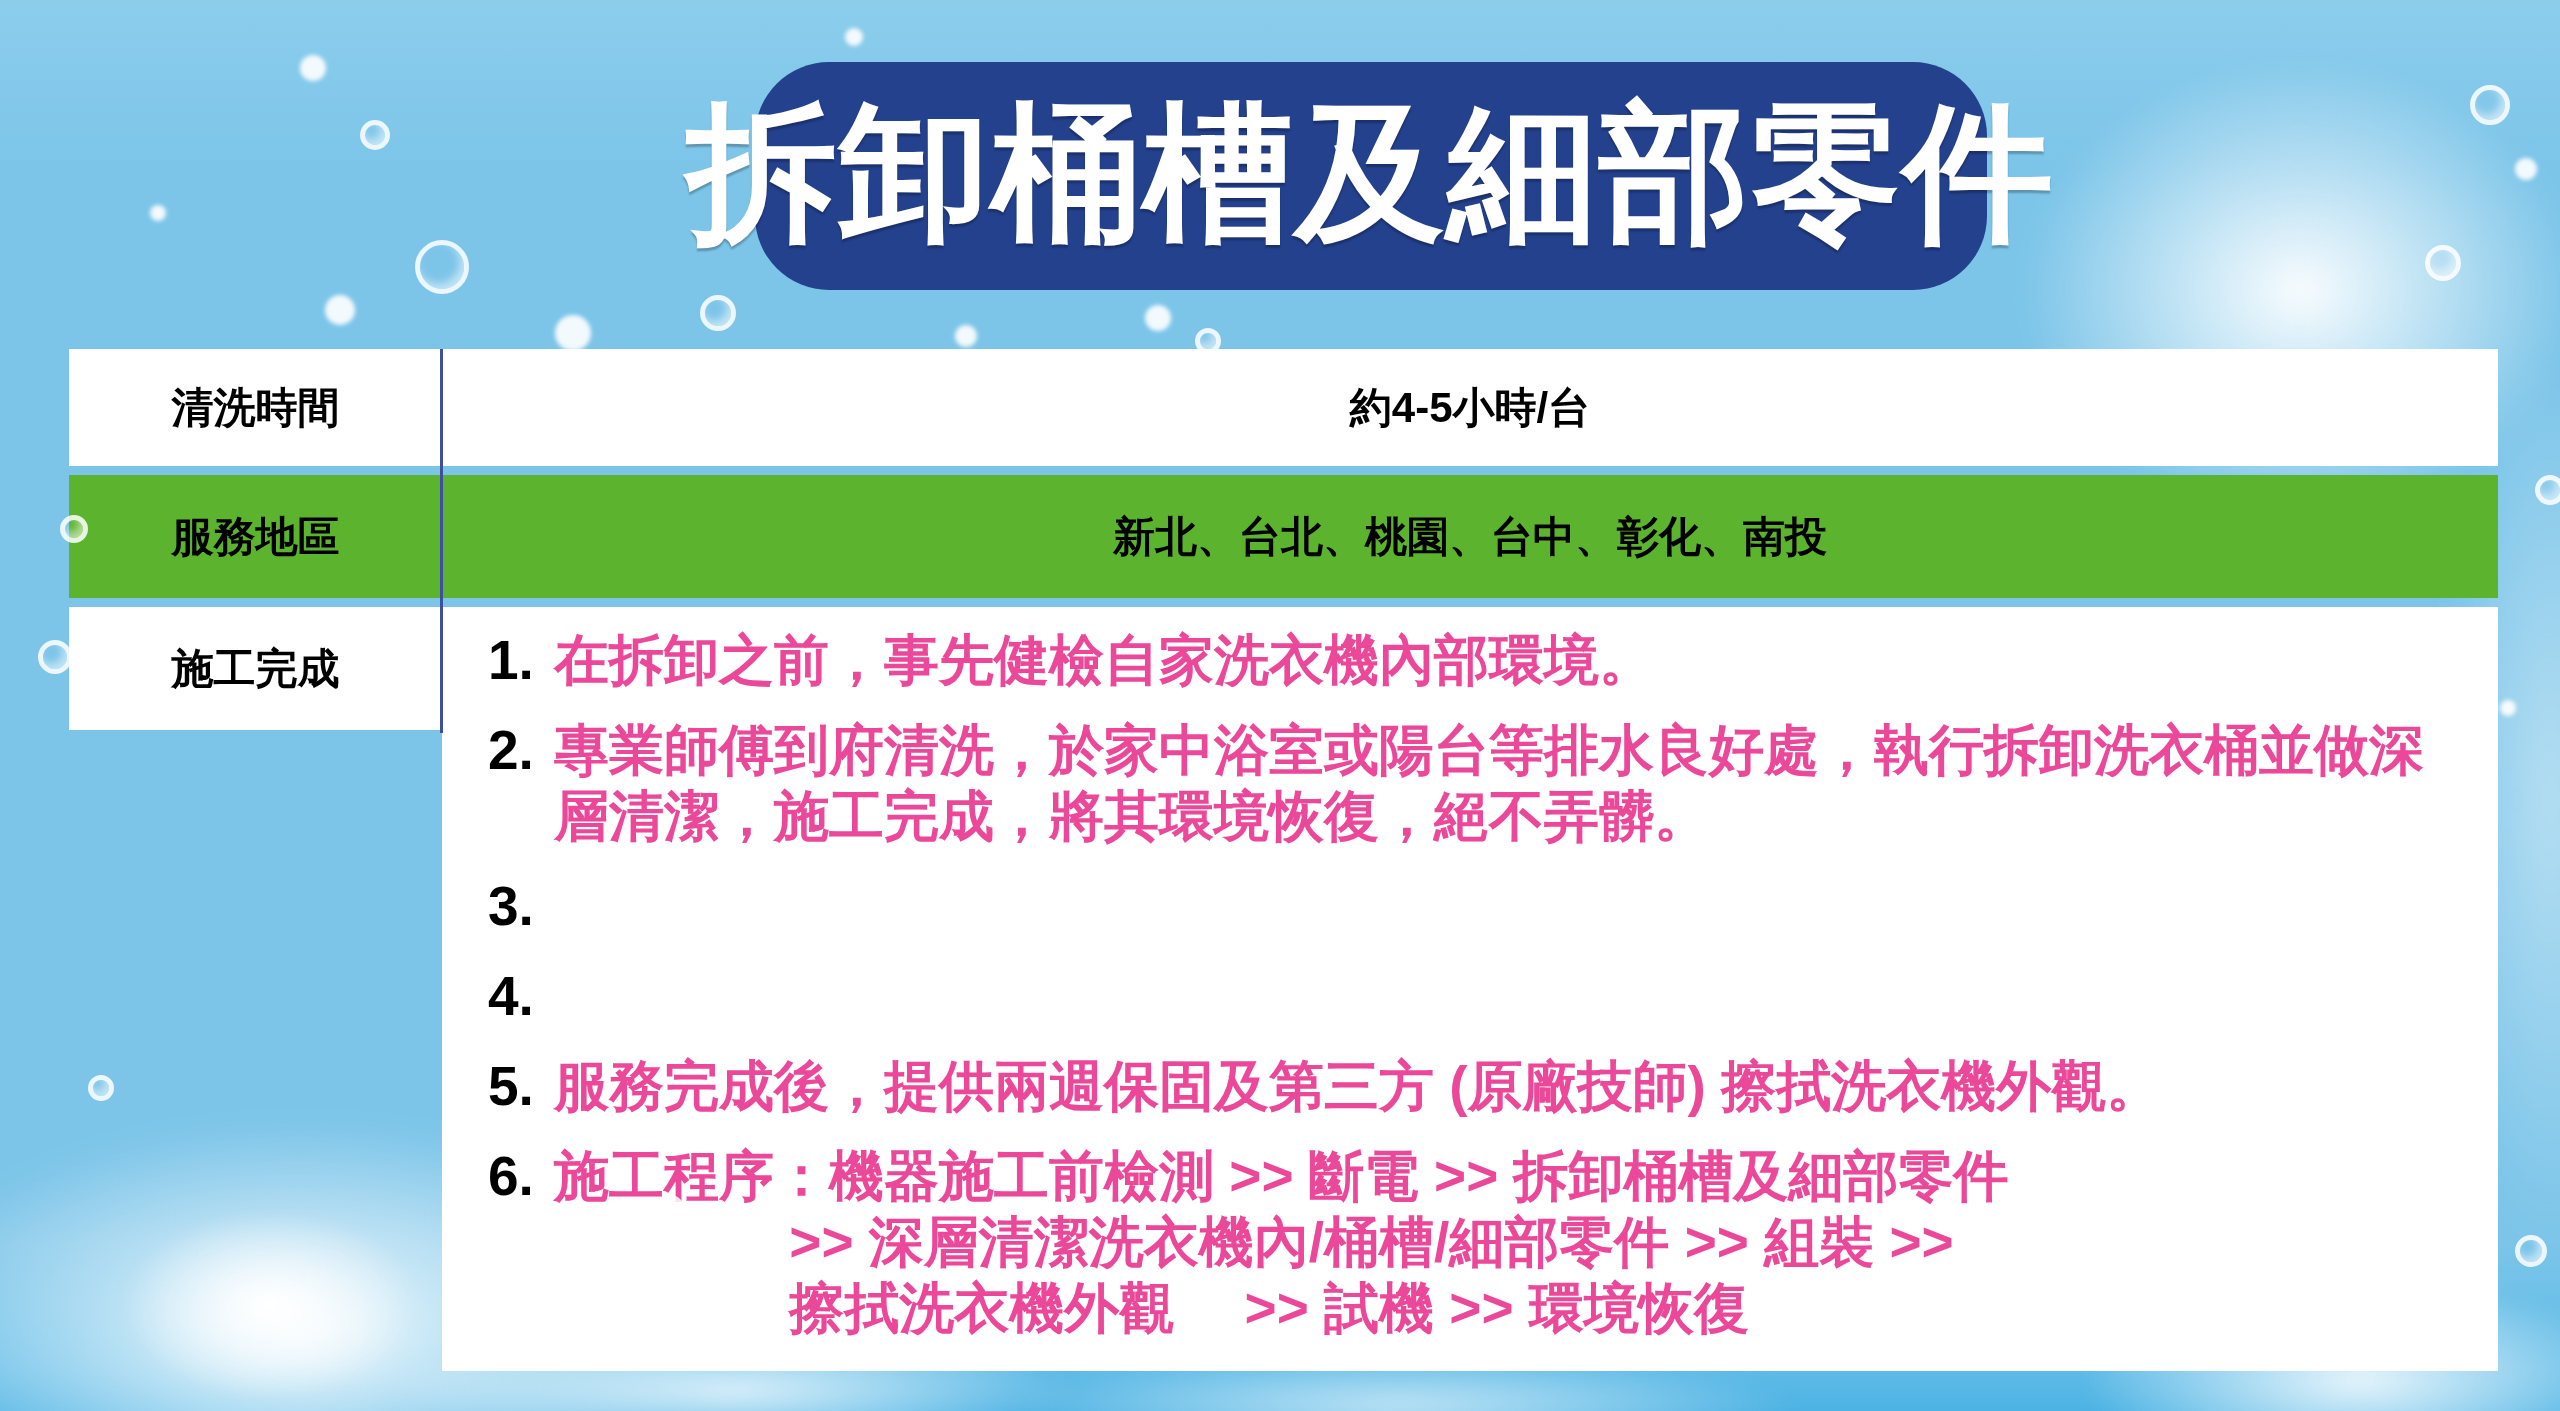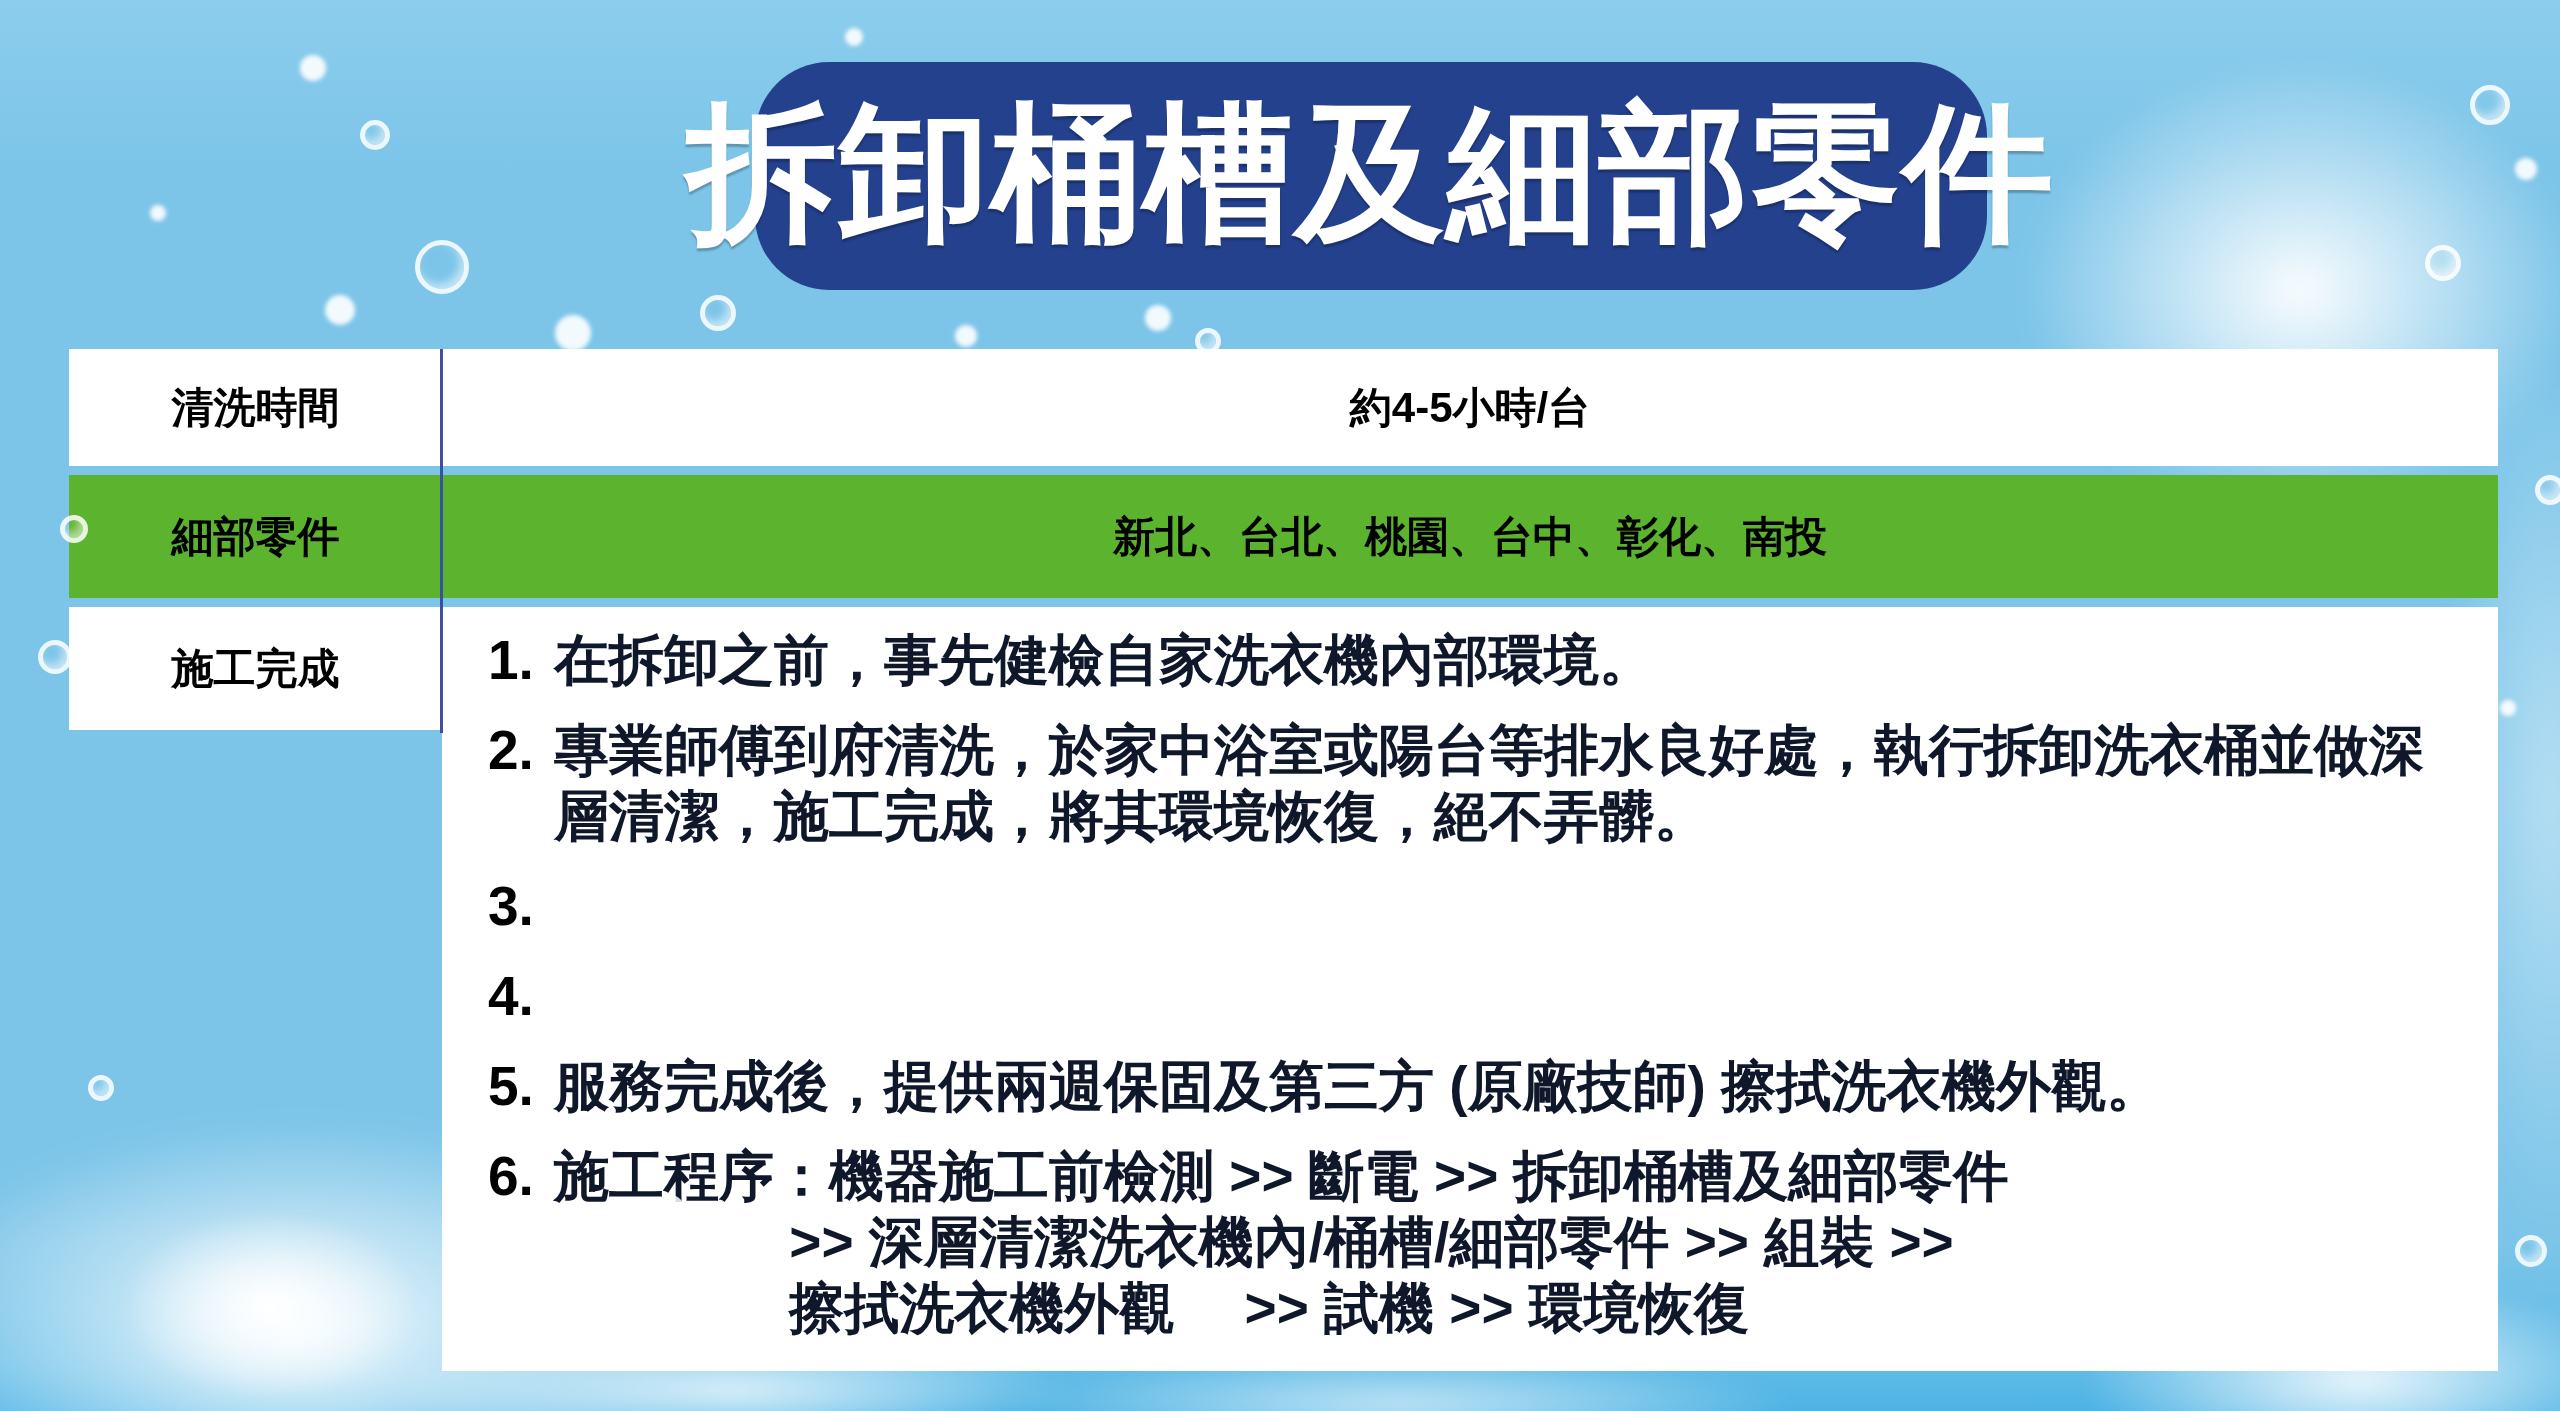--- a/index.html
+++ b/index.html
@@ -32,21 +32,21 @@
   .r3 .label-cell{height:123px;background:#ffffff;}
   .r3 .content-cell{flex:1;background:#ffffff;min-height:738px;box-sizing:border-box;
                     padding:20px 34px 30px 46px;}
   .cell-text{font-size:42px;font-weight:600;color:#000;white-space:nowrap;}
   .divider-line{position:absolute;left:371px;top:0;width:3px;height:384px;background:#3d4f9e;z-index:5;}
 
   
   .item{display:flex;margin-bottom:24px;}
   .item:last-child{margin-bottom:0;}
   .item .num{flex:0 0 66px;font-size:55px;line-height:66px;font-weight:600;color:#000;}
-  .item .txt{font-size:55px;line-height:66px;font-weight:600;color:#0f172a;white-space:pre-wrap;}
+  .item .txt{font-size:55px;line-height:66px;font-weight:600;color:#ec4899;white-space:pre-wrap;}
 </style>
 </head>
 <body>
 
 <div id="page">
 
   <div class="splash" style="left:2020px;top:60px;width:560px;height:460px;
               background:radial-gradient(closest-side,rgba(255,255,255,.95),rgba(255,255,255,0));filter:blur(10px);"></div>
   <div class="splash" style="left:2440px;top:350px;width:220px;height:900px;
               background:radial-gradient(closest-side,rgba(255,255,255,.45),rgba(255,255,255,0));filter:blur(16px);"></div>
@@ -72,21 +72,21 @@
       <div class="label-cell">
         <span class="cell-text">清洗時間</span>
       </div>
       <div class="value-cell">
         <span class="cell-text">約4-5小時/台</span>
       </div>
     </div>
 
     <div class="row r2">
       <div class="label-cell">
-        <span class="cell-text">細部零件</span>
+        <span class="cell-text">服務地區</span>
       </div>
       <div class="value-cell">
         <span class="cell-text">新北、台北、桃園、台中、彰化、南投</span>
       </div>
     </div>
 
     <div class="row r3">
       <div class="label-cell">
         <span class="cell-text">施工完成</span>
       </div>

